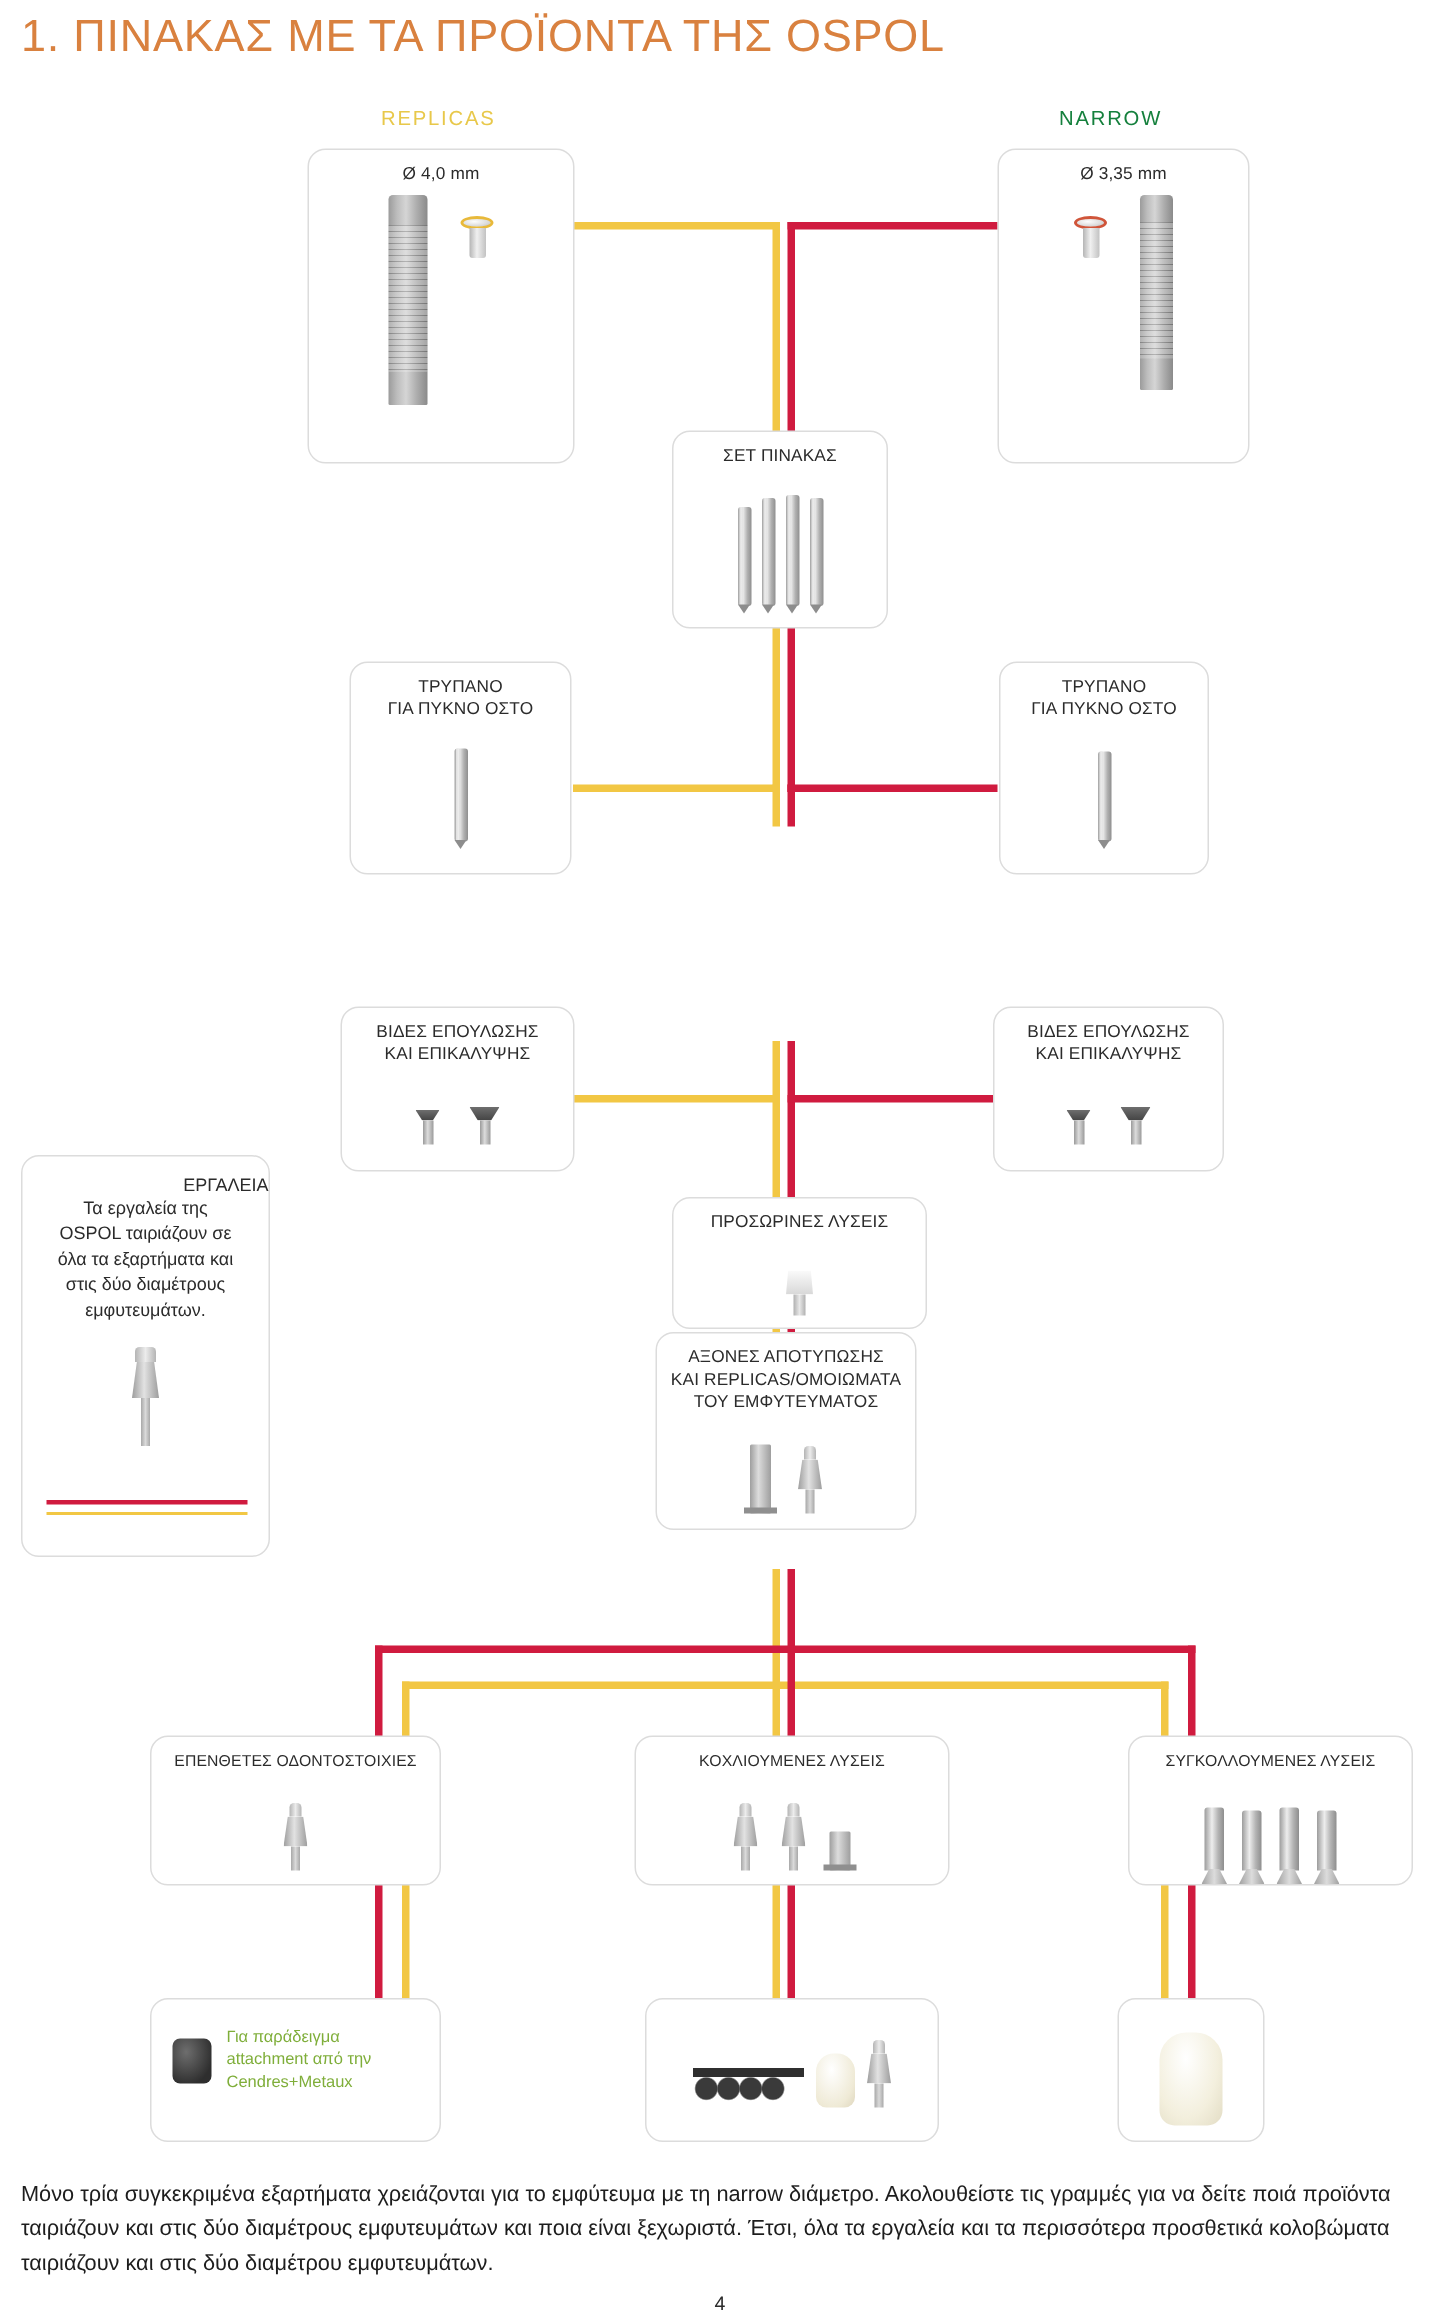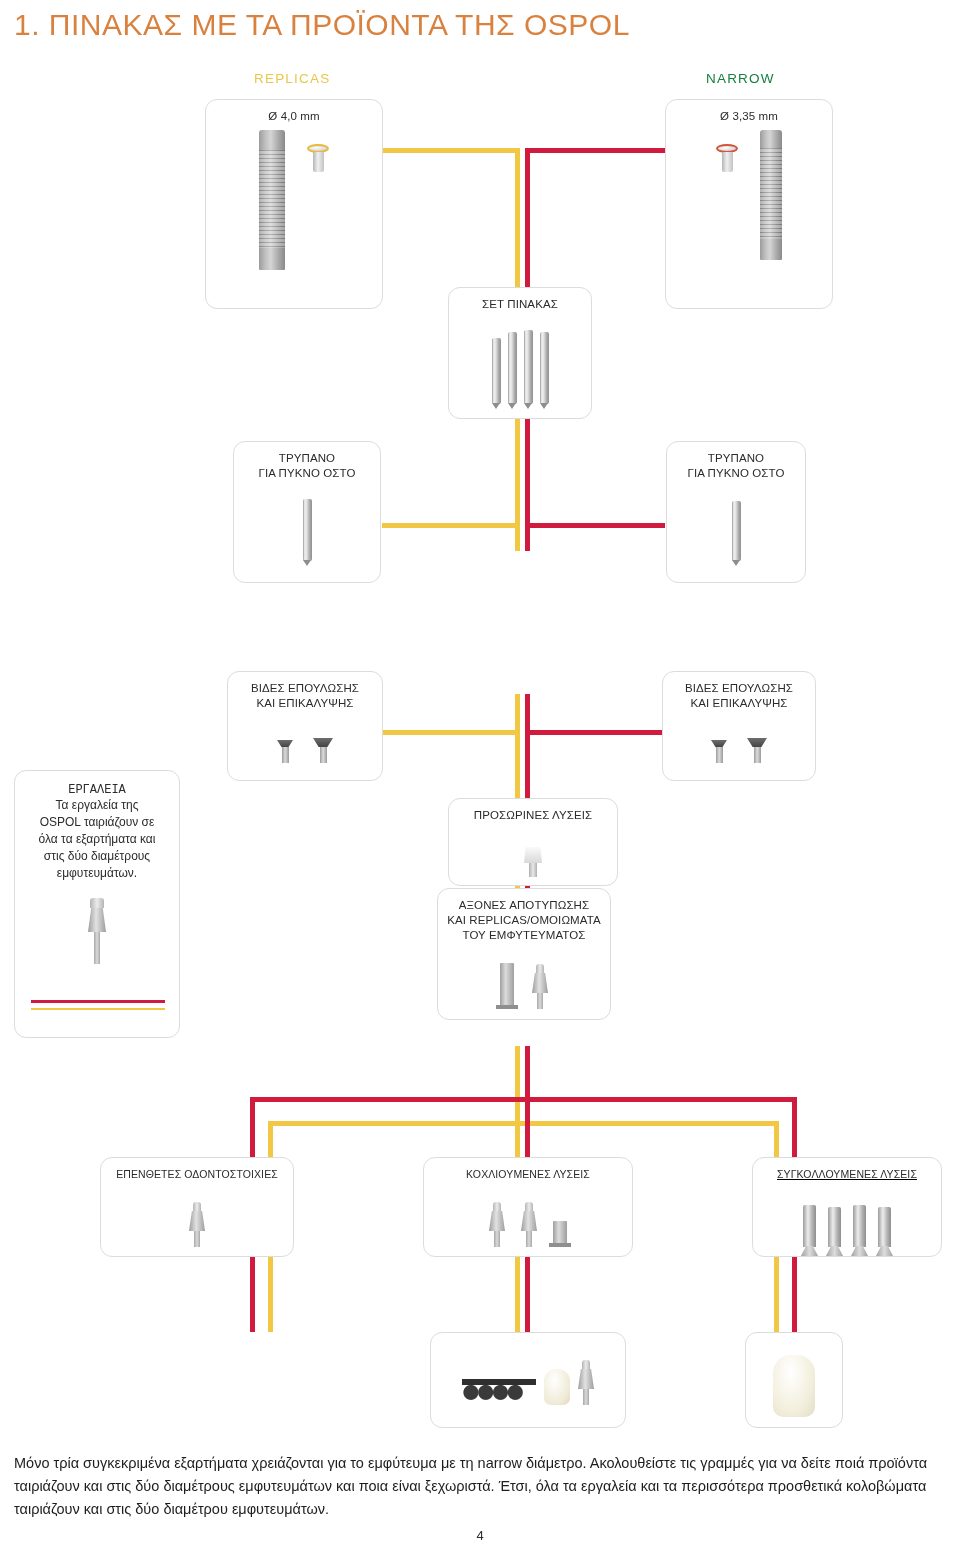--- a/index.html
+++ b/index.html
@@ -232,25 +232,24 @@
   .tools-card {
     position: absolute;
     left: 14px; top: 770px;
     width: 166px; height: 268px;
     background: #fff;
     border: 1px solid #DCDCDC;
     border-radius: 12px;
     z-index: 5;
   }
   .tools-title {
-    text-align: center;
+    text-align: right;
     font-size: 12px;
     padding-top: 12px;
     color: #2b2b2b;
-    font-family: Liberation Mono, monospace;
   }
   .tools-body {
     text-align: center;
     font-size: 12px;
     line-height: 17px;
     color: #2b2b2b;
     padding: 0 8px;
   }
   .tools-legend { position: absolute; left: 16px; bottom: 22px; width: 134px; }
   .legend-line { height: 2.5px; margin-bottom: 5px; }
@@ -465,30 +464,38 @@
         </div>
       <div class="post-abut">
           <div class="neck"></div>
           <div class="body"></div>
           <div class="tip"></div>
         </div>
       <div class="replica" style="height:26px;"></div>
     </div>
   </div>
 
-  <div class="card" style="left:752px; top:1157px; width:190px; height:100px;text-decoration:underline;">
+  <div class="card" style="left:752px; top:1157px; width:190px; height:100px;">
     <div class="card-label sm">ΣΥΓΚΟΛΛΟΥΜΕΝΕΣ ΛΥΣΕΙΣ</div>
     <div class="art" style="margin-top:4px; height:62px; gap:12px;">
       <div class="cyl" style="height:42px;"></div>
       <div class="cyl" style="height:40px;"></div>
       <div class="cyl" style="height:42px;"></div>
       <div class="cyl" style="height:40px;"></div>
     </div>
   </div>
 
+  <div class="card" style="left:100px; top:1332px; width:194px; height:96px;">
+    <div style="display:flex; align-items:center; gap:10px; padding:18px 10px 0 14px;">
+      <div class="attach-blob"></div>
+      <div class="attach-note" style="white-space:pre-line;">Για παράδειγμα
+attachment από την
+Cendres+Metaux</div>
+    </div>
+  </div>
 
   <div class="card" style="left:430px; top:1332px; width:196px; height:96px;">
     <div class="art" style="margin-top:26px; height:46px; gap:8px;">
       <div class="bar-cluster"></div>
       <div class="crown-white"></div>
       <div class="post-abut">
           <div class="neck"></div>
           <div class="body"></div>
           <div class="tip"></div>
         </div>

